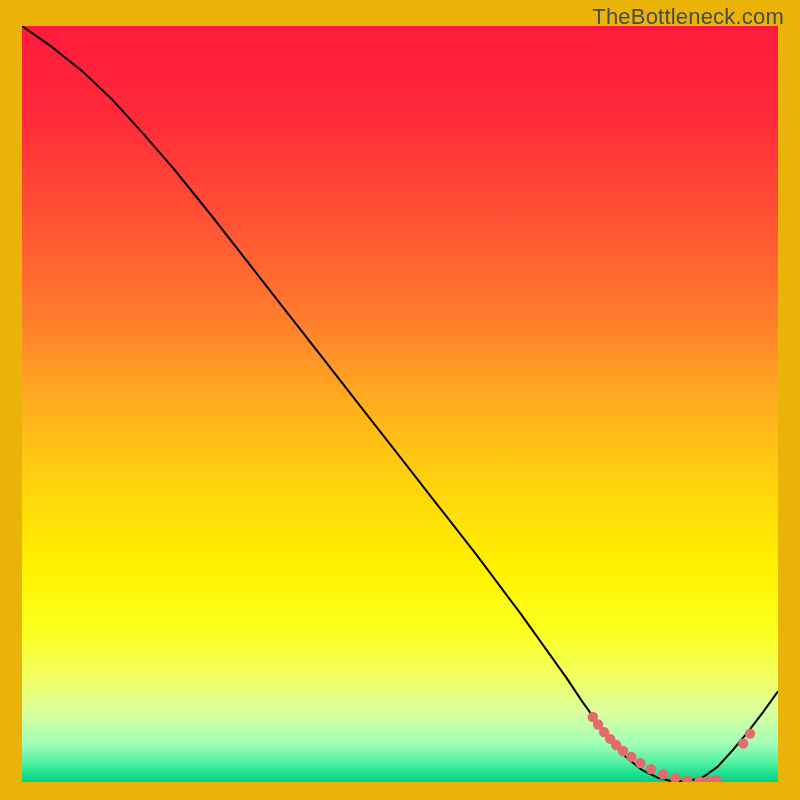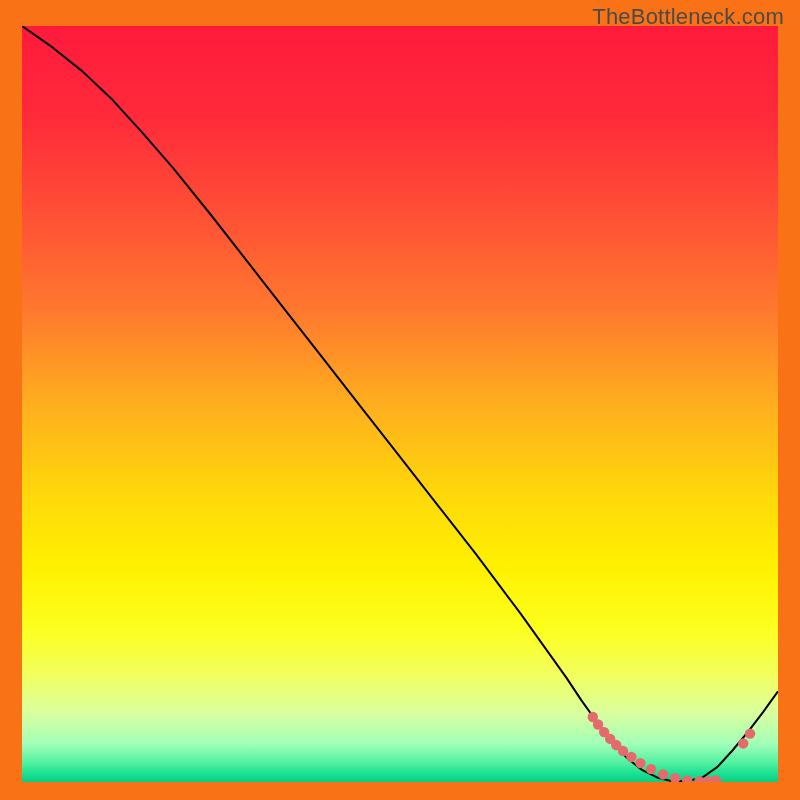--- a/index.html
+++ b/index.html
@@ -1,21 +1,21 @@
 <!DOCTYPE html>
 <html><head>
 <meta charset="utf-8">
 <style>
   * { margin: 0; padding: 0; box-sizing: border-box; }
   html, body { width: 800px; height: 800px; background: #000; overflow: hidden; }
   .frame {
     position: relative;
     width: 800px;
     height: 800px;
-    background: #f97316;
+    background: #eab308;
   }
   .watermark {
     position: absolute;
     top: 4px;
     right: 16px;
     font-family: Arial, Helvetica, sans-serif;
     font-size: 22px;
     color: #4a4a4a;
     font-weight: 500;
     letter-spacing: 0.2px;

